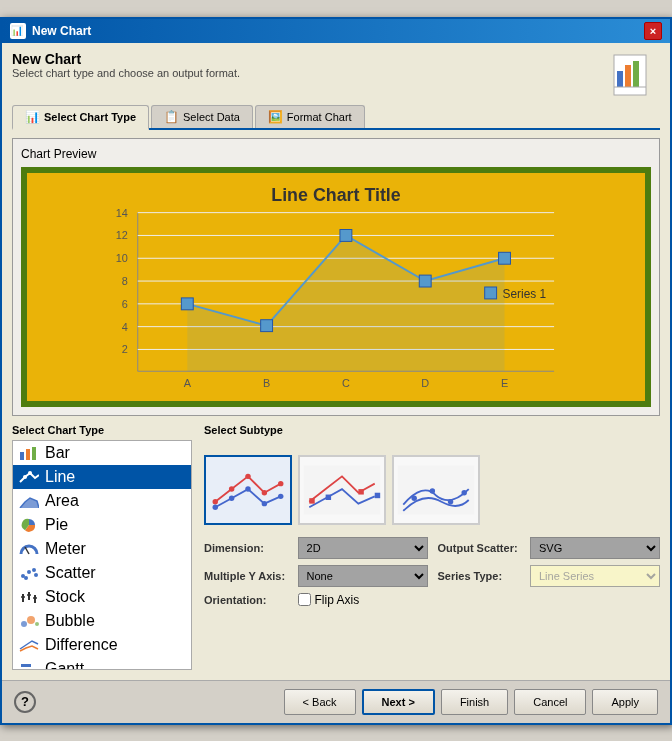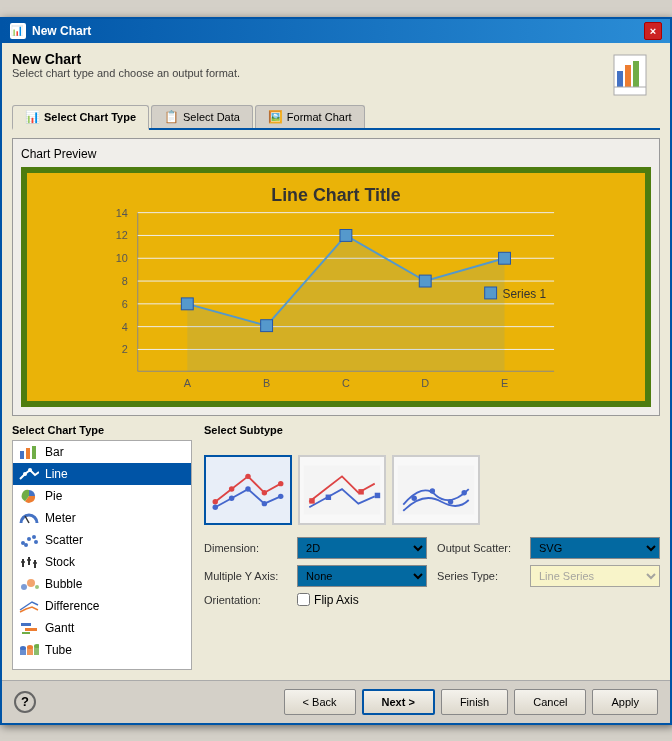--- a/index.html
+++ b/index.html
@@ -157,21 +157,21 @@
       background: white;
       overflow-y: auto;
       height: 230px;
     }
     .chart-type-item {
       display: flex;
       align-items: center;
       gap: 6px;
       padding: 3px 6px;
       cursor: pointer;
-      font-size: 12px;
+      font-size: 16px;
     }
     .chart-type-item.selected {
       background: #0054a6;
       color: white;
     }
     .chart-type-icon {
       width: 20px;
       height: 16px;
       display: flex;
       align-items: center;
@@ -211,25 +211,26 @@
     }
     .options-grid {
       display: grid;
       grid-template-columns: auto 130px auto 130px;
       gap: 6px 10px;
       align-items: center;
     }
     .options-label {
       font-size: 11px;
       color: #333;
+      font-weight: bold;
     }
     .options-select {
       height: 22px;
       border: 1px solid #888;
-      background: #0369a1;
+      background: #a3a3a3;
       font-size: 11px;
       padding: 0 4px;
       width: 100%;
     }
     .options-select:disabled {
       background: #fef9c3;
       color: #888;
     }
     .checkbox-row {
       display: flex;
@@ -400,20 +401,29 @@
                 <svg width="20" height="14" viewBox="0 0 20 14">
                   <polyline points="1,12 6,7 11,3 16,8 20,5" fill="none" stroke="white" stroke-width="2"></polyline>
                   <circle cx="6" cy="7" r="2" fill="white"></circle>
                   <circle cx="11" cy="3" r="2" fill="white"></circle>
                 </svg>
               </div>
               <span>Line</span>
             </div>
             <div class="chart-type-item">
               <div class="chart-type-icon">
+                <svg width="20" height="14" viewBox="0 0 20 14">
+                  <polygon points="1,14 6,8 11,4 18,7 20,14" fill="#4472c4" opacity="0.7"></polygon>
+                  <polyline points="1,14 6,8 11,4 18,7 20,14" fill="none" stroke="#4472c4" stroke-width="1.5"></polyline>
+                </svg>
+              </div>
+              <span>Area</span>
+            </div>
+            <div class="chart-type-item">
+              <div class="chart-type-icon">
                 <svg width="16" height="14" viewBox="0 0 16 14">
                   <path d="M8,7 L8,1 A6,6 0 0,1 14,7 Z" fill="#4472c4"></path>
                   <path d="M8,7 L14,7 A6,6 0 0,1 4,12.2 Z" fill="#ed7d31"></path>
                   <path d="M8,7 L4,12.2 A6,6 0 0,1 8,1 Z" fill="#70ad47"></path>
                 </svg>
               </div>
               <span>Pie</span>
             </div>
             <div class="chart-type-item">
               <div class="chart-type-icon">

